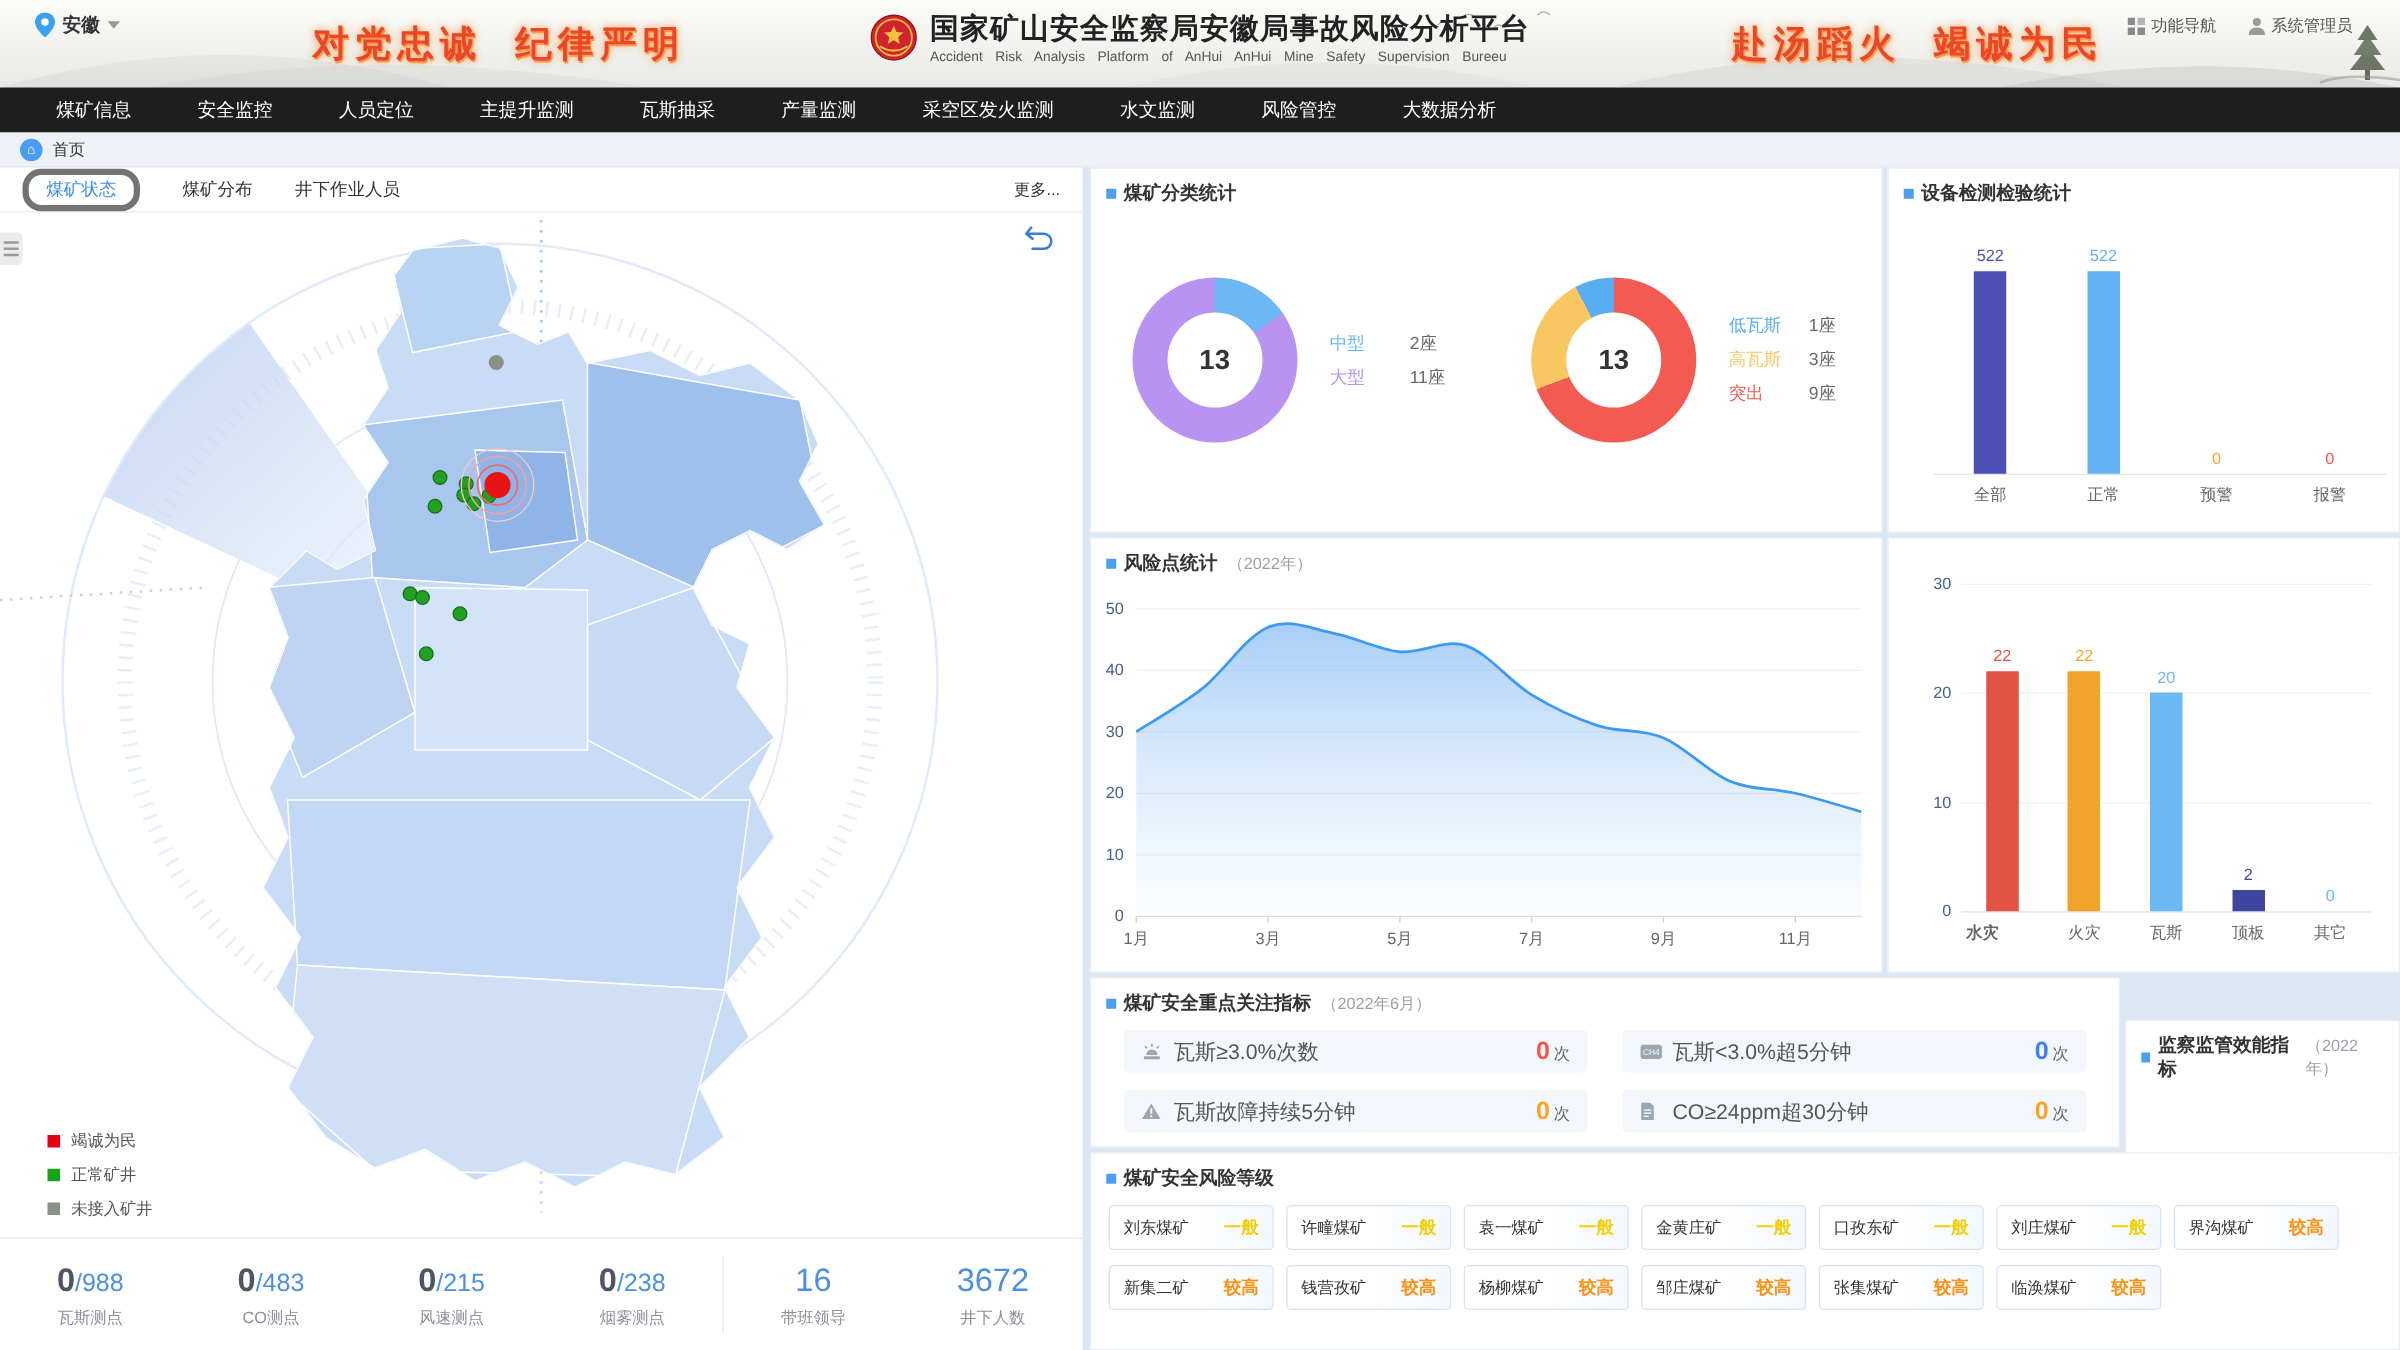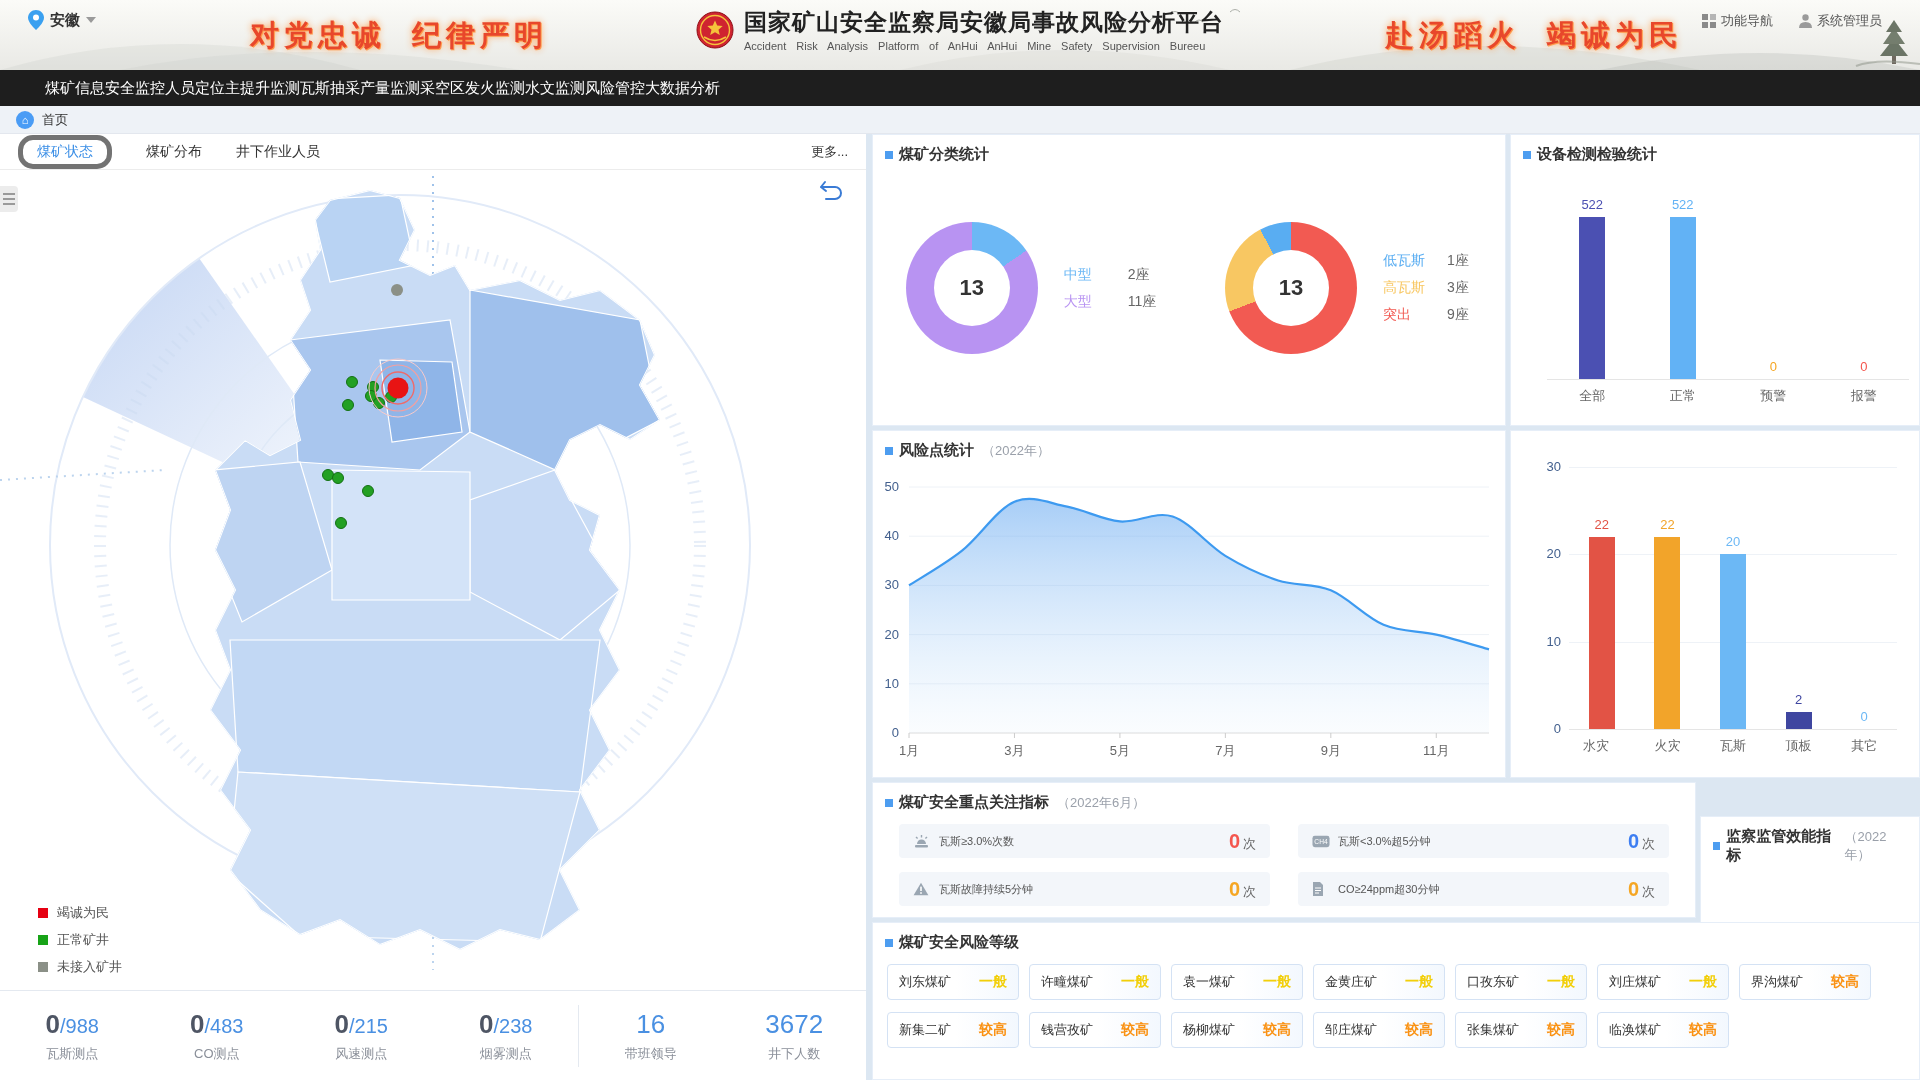--- a/index.html
+++ b/index.html
@@ -21,21 +21,21 @@
   .title-block { position:absolute; left:50%; top:7px; transform:translateX(-50%); display:flex; align-items:center; gap:10px; }
   .emblem { width:38px; height:38px; flex:0 0 38px; }
   .title-texts { text-align:left; }
   .main-title { font-size:23px; font-weight:bold; color:#222; letter-spacing:1px; white-space:nowrap; }
   .sub-title { font-size:11px; color:#555; margin-top:2px; word-spacing:7px; white-space:nowrap; }
   .header-right { position:absolute; right:38px; top:12px; display:flex; gap:26px; }
   .hr-item { display:flex; align-items:center; gap:5px; font-size:13px; color:#555; cursor:pointer; }
 
   
   .main-nav { position:absolute; left:0; top:70px; width:1920px; height:36px; background:#1e1e1e;
-    display:flex; align-items:center; padding-left:45px; }
+    display:flex; align-items:center; padding-left:45px; gap:53px; }
   .nav-item { color:#fff; font-size:15px; white-space:nowrap; cursor:pointer; }
 
   
   .breadcrumb-bar { position:absolute; left:0; top:106px; width:1920px; height:28px; background:#eef2f7;
     border-bottom:1px solid #e3e7ee; display:flex; align-items:center; padding-left:16px; gap:8px; }
   .home-ic { width:18px; height:18px; border-radius:50%; background:#4a9cf5; color:#fff;
     display:flex; align-items:center; justify-content:center; font-size:11px; cursor:pointer; }
   .crumb { font-size:13px; color:#333; }
 
   
@@ -94,21 +94,21 @@
   .bar-val { position:absolute; width:70px; text-align:center; font-size:13px; }
   .bar-cat { position:absolute; width:80px; text-align:center; font-size:13px; color:#666; }
   .axis-line { position:absolute; height:1px; background:#e5e5e5; }
   .grid-line { position:absolute; height:1px; background:#eef2f7; }
   .ytick { position:absolute; width:40px; text-align:right; font-size:13px; color:#43608e; }
 
   
   .ki-grid { display:grid; grid-template-columns:1fr 1fr; column-gap:28px; row-gap:14px; padding:12px 26px 0 26px; }
   .ki-box { height:34px; background:#f3f6fa; border-radius:4px; display:flex; align-items:center; padding:0 14px; }
   .ki-icon { width:18px; height:16px; display:flex; align-items:center; }
-  .ki-label { font-size:11px; color:#555; margin-left:8px; }
+  .ki-label { font-size:17px; color:#555; margin-left:8px; }
   .ki-right { margin-left:auto; display:flex; align-items:baseline; gap:3px; }
   .ki-val { font-size:20px; font-weight:bold; }
   .ki-unit { font-size:13px; color:#666; }
 
   
   .eff-row { display:flex; justify-content:space-around; padding:0 10px; margin-top:16px; }
   .eff-col { text-align:center; }
   .eff-label { font-size:14px; color:#7d8798; }
   .eff-valrow { margin-top:16px; }
   .eff-val { font-size:23px; color:#3d7ef2; font-weight:bold; }
@@ -441,21 +441,21 @@
           <div class="grid-line" style="left: 58px; width: 328px; top: 292px;"></div>
           <div class="ytick" style="left: 10px; top: 196.667px;">10</div>
           <div class="grid-line" style="left: 58px; width: 328px; top: 204.667px;"></div>
           <div class="ytick" style="left: 10px; top: 109.333px;">20</div>
           <div class="grid-line" style="left: 58px; width: 328px; top: 117.333px;"></div>
           <div class="ytick" style="left: 10px; top: 22px;">30</div>
           <div class="grid-line" style="left: 58px; width: 328px; top: 30px;"></div>
           <div class="axis-line" style="left: 58px; width: 328px; top: 292px;"></div>
           <div class="bar" style="left: 77.8px; width: 26px; top: 99.8667px; height: 192.133px; background: rgb(226, 83, 69);"></div>
           <div class="bar-val" style="left: 55.8px; top: 79.8667px; color: rgb(226, 83, 69);">22</div>
-          <div class="bar-cat" style="left: 45px; top: 300px;">水灾</div>
+          <div class="bar-cat" style="left: 35px; top: 300px; font-weight: bold;">水灾</div>
           <div class="bar" style="left: 143.4px; width: 26px; top: 99.8667px; height: 192.133px; background: rgb(242, 164, 42);"></div>
           <div class="bar-val" style="left: 121.4px; top: 79.8667px; color: rgb(242, 164, 42);">22</div>
           <div class="bar-cat" style="left: 116.4px; top: 300px;">火灾</div>
           <div class="bar" style="left: 209px; width: 26px; top: 117.333px; height: 174.667px; background: rgb(108, 184, 245);"></div>
           <div class="bar-val" style="left: 187px; top: 97.3333px; color: rgb(108, 184, 245);">20</div>
           <div class="bar-cat" style="left: 182px; top: 300px;">瓦斯</div>
           <div class="bar" style="left: 274.6px; width: 26px; top: 274.533px; height: 17.4667px; background: rgb(63, 70, 160);"></div>
           <div class="bar-val" style="left: 252.6px; top: 254.533px; color: rgb(63, 70, 160);">2</div>
           <div class="bar-cat" style="left: 247.6px; top: 300px;">顶板</div>
           <div class="bar-val" style="left: 318.2px; top: 272px; color: rgb(108, 184, 245);">0</div>

